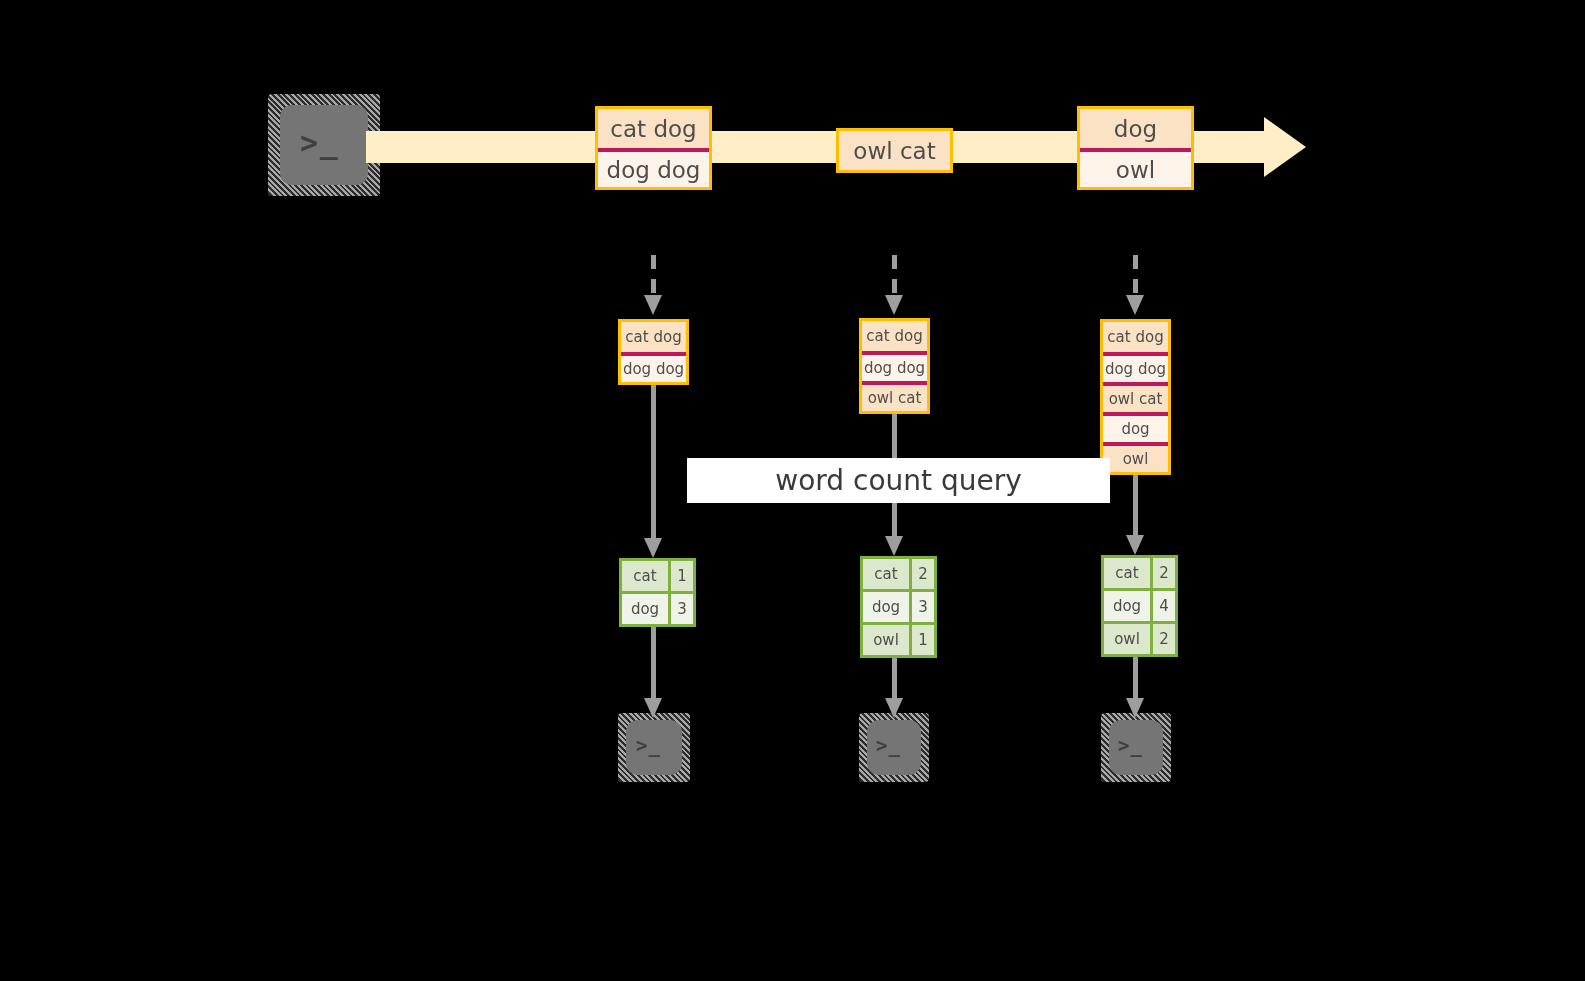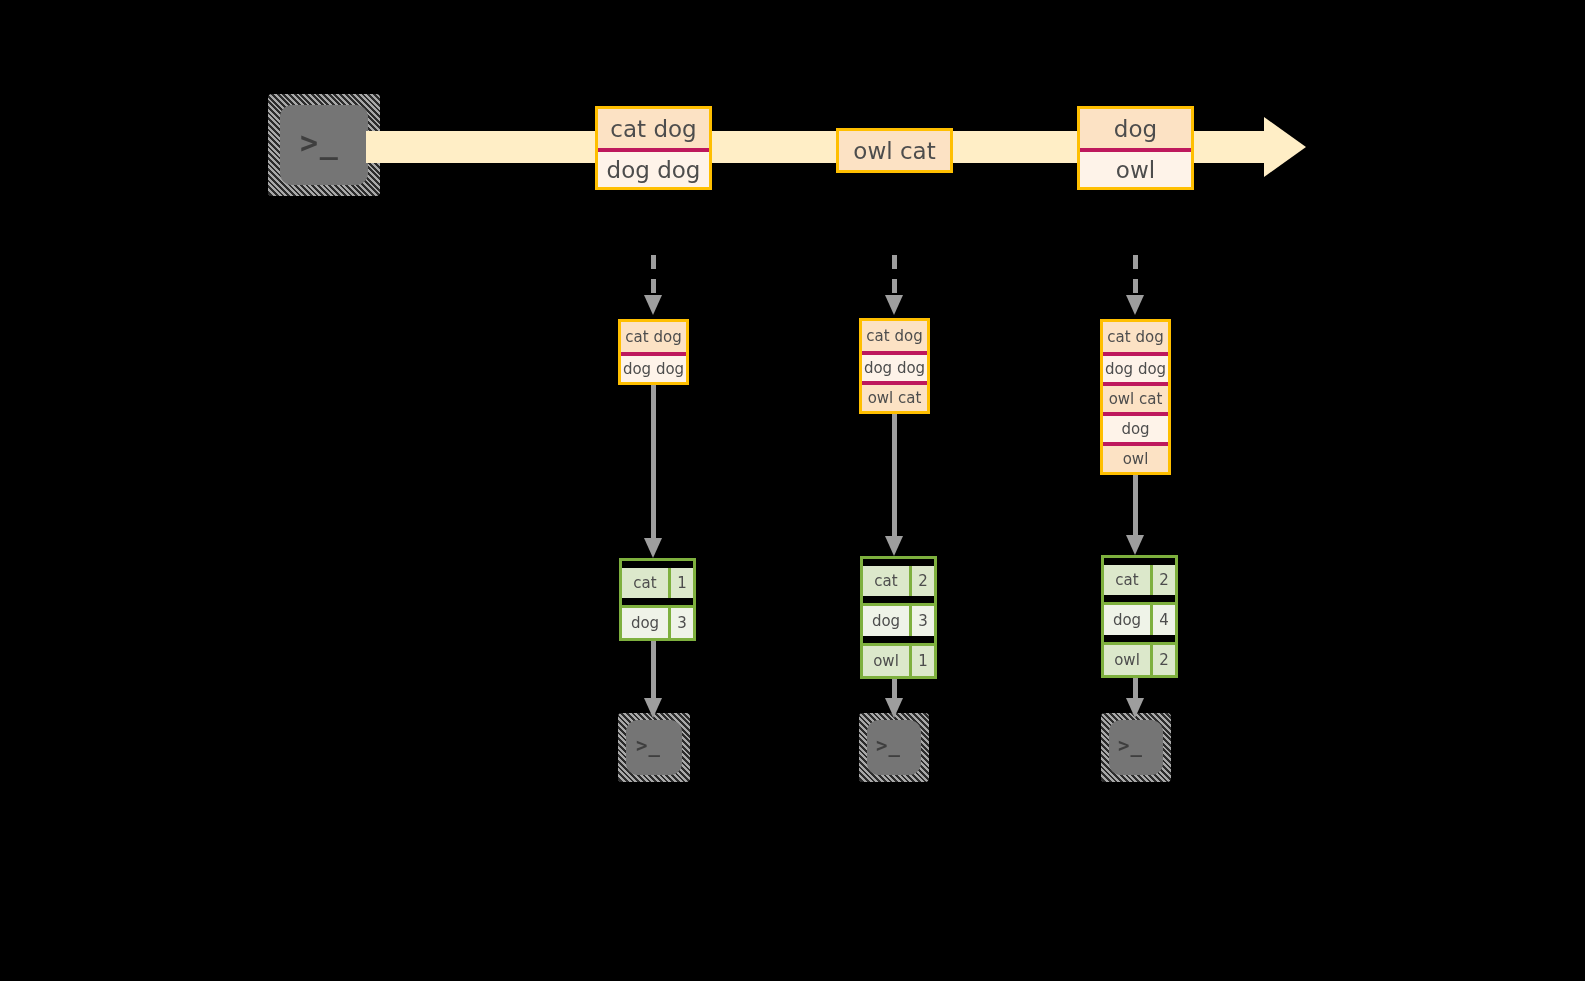--- a/index.html
+++ b/index.html
@@ -117,21 +117,20 @@
     position: absolute;
     box-sizing: border-box;
     border: 3px solid #7eb03e;
     display: flex;
     flex-direction: column;
     z-index: 5;
   }
   .res-row {
     display: flex;
     height: 30px;
-    margin-top: 7px;
   }
   .res-row + .res-row { border-top: 3px solid #7eb03e; }
   .res-word, .res-count {
     box-sizing: border-box;
     display: flex;
     align-items: center;
     justify-content: center;
     color: #4d4d4d;
     font-size: 15px;
     white-space: nowrap;
@@ -287,14 +286,15 @@
   <div class="flow" style="left:1133px; top:649px; height:69px;">
     <div class="shaft" style="height:49px;"></div>
     <div class="head" style="top:49px;"></div>
   </div>
   <div class="term" style="left:1101px; top:713px; width:70px; height:69px;">
     <div class="hatch"></div>
     <div class="face" style="left:8px; top:7px; right:8px; bottom:7px;"></div>
     <div class="prompt" style="left:17px; top:23px; font-size:19px;">&gt;_</div>
   </div>
 
+  <div class="caption" style="left:687px; top:458px; width:423px; height:45px;">word count query</div>
 
 </div>
 
 </body></html>

